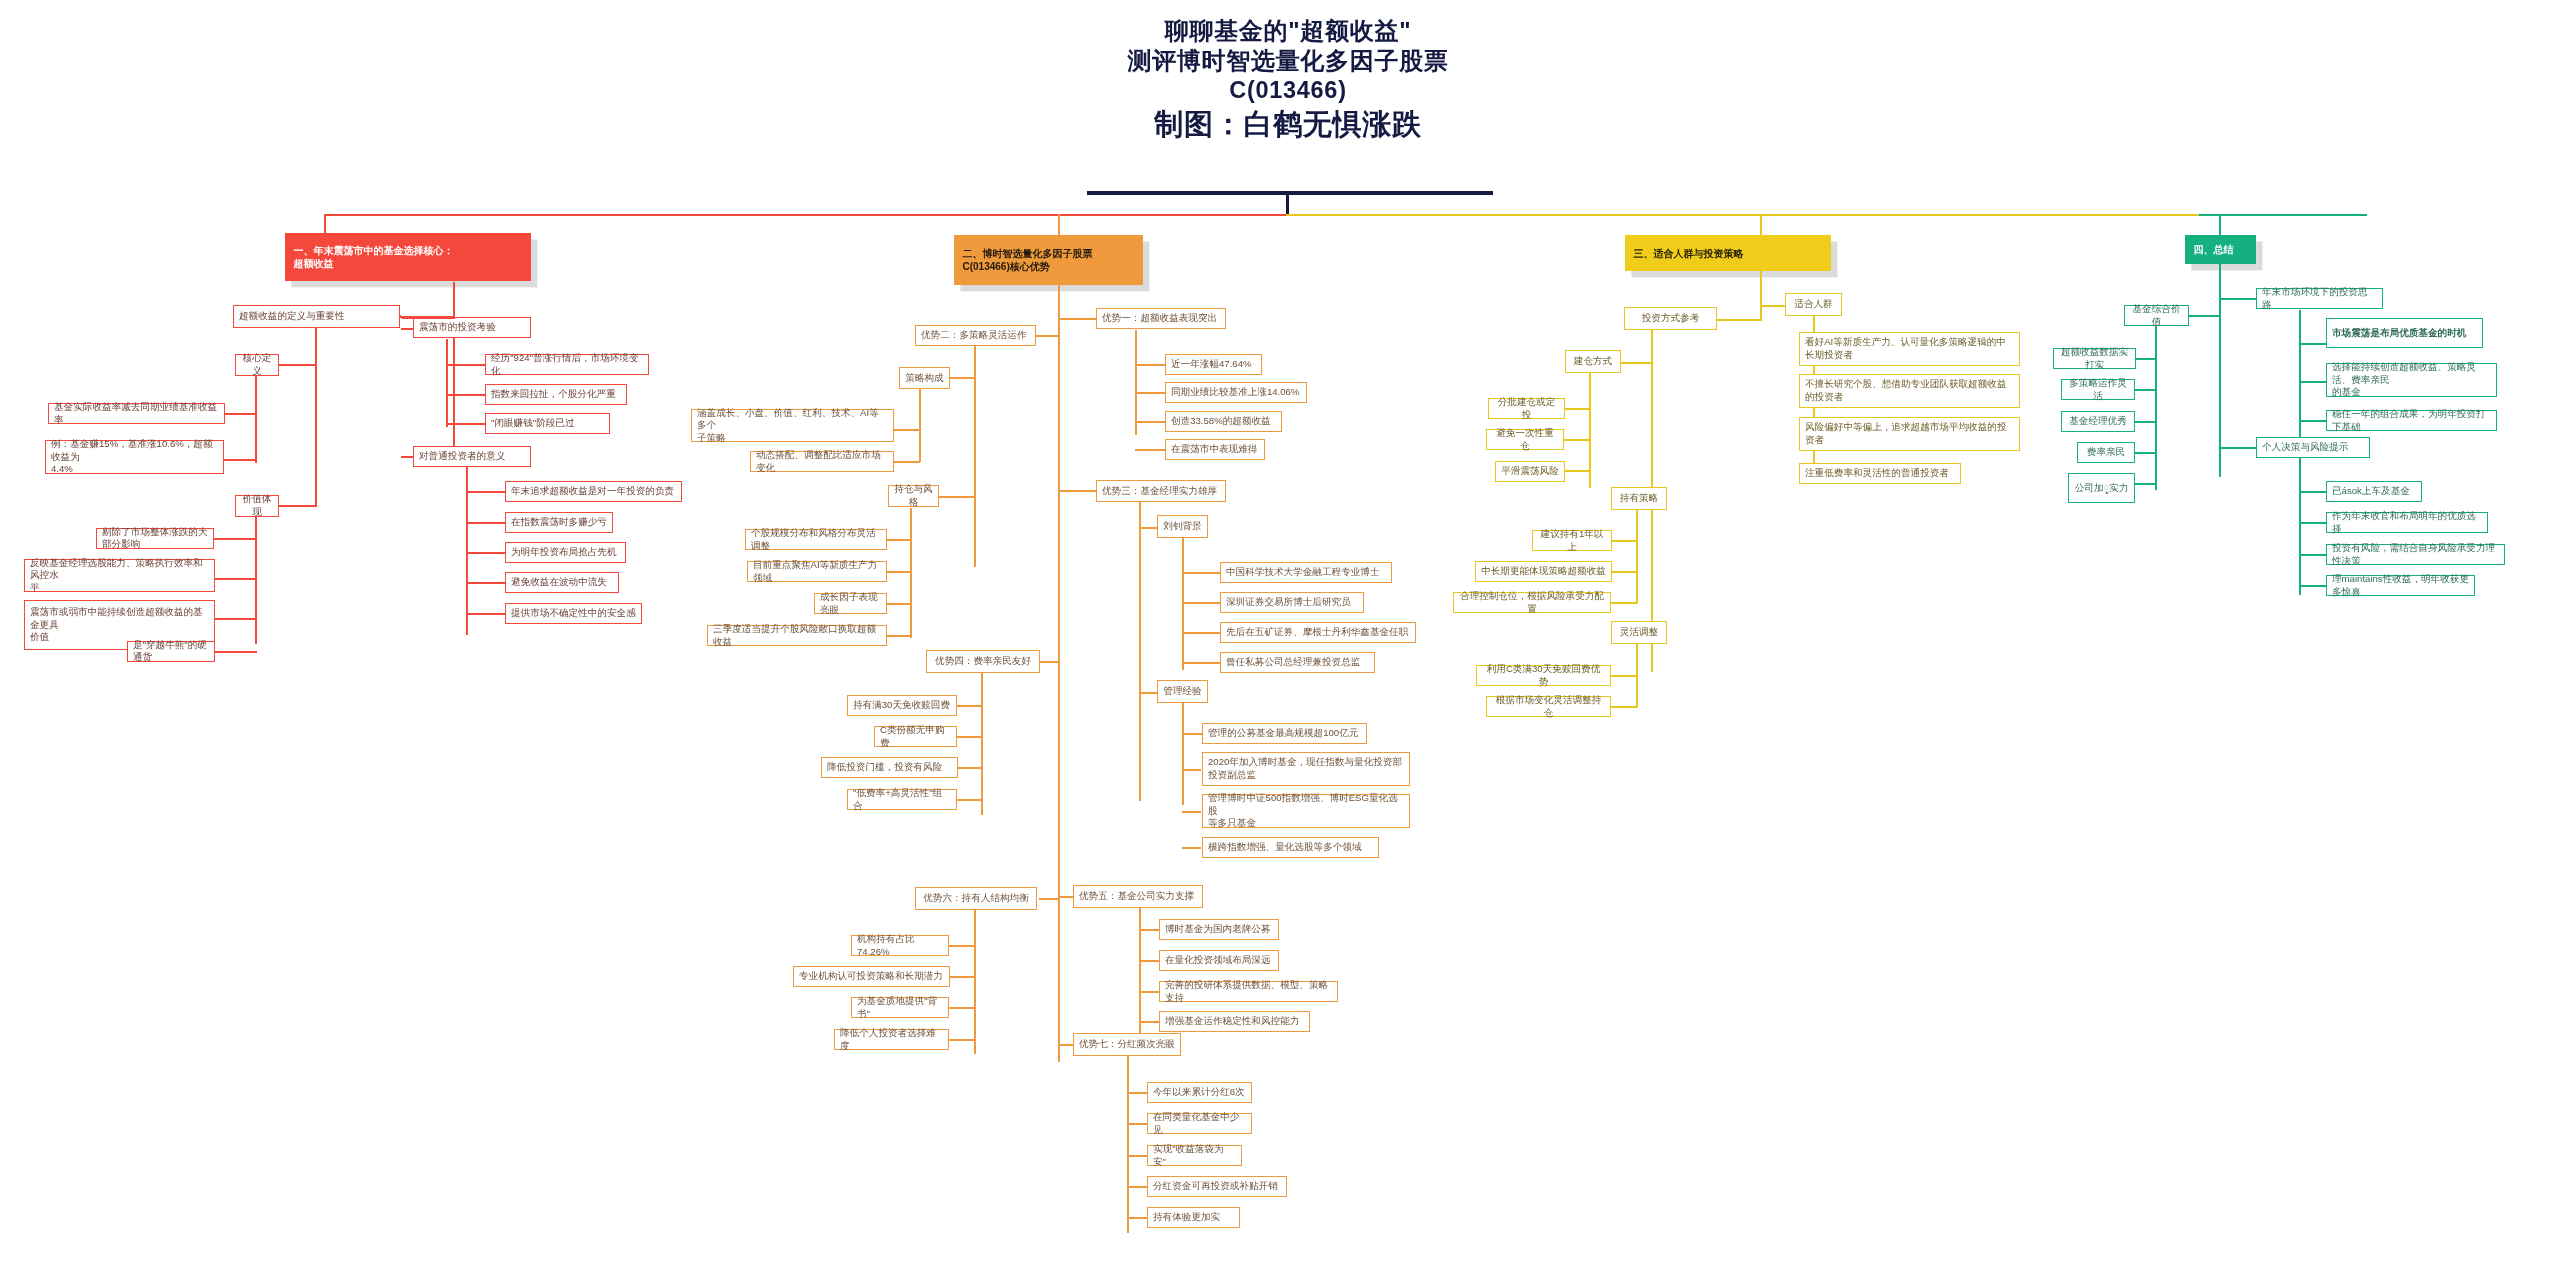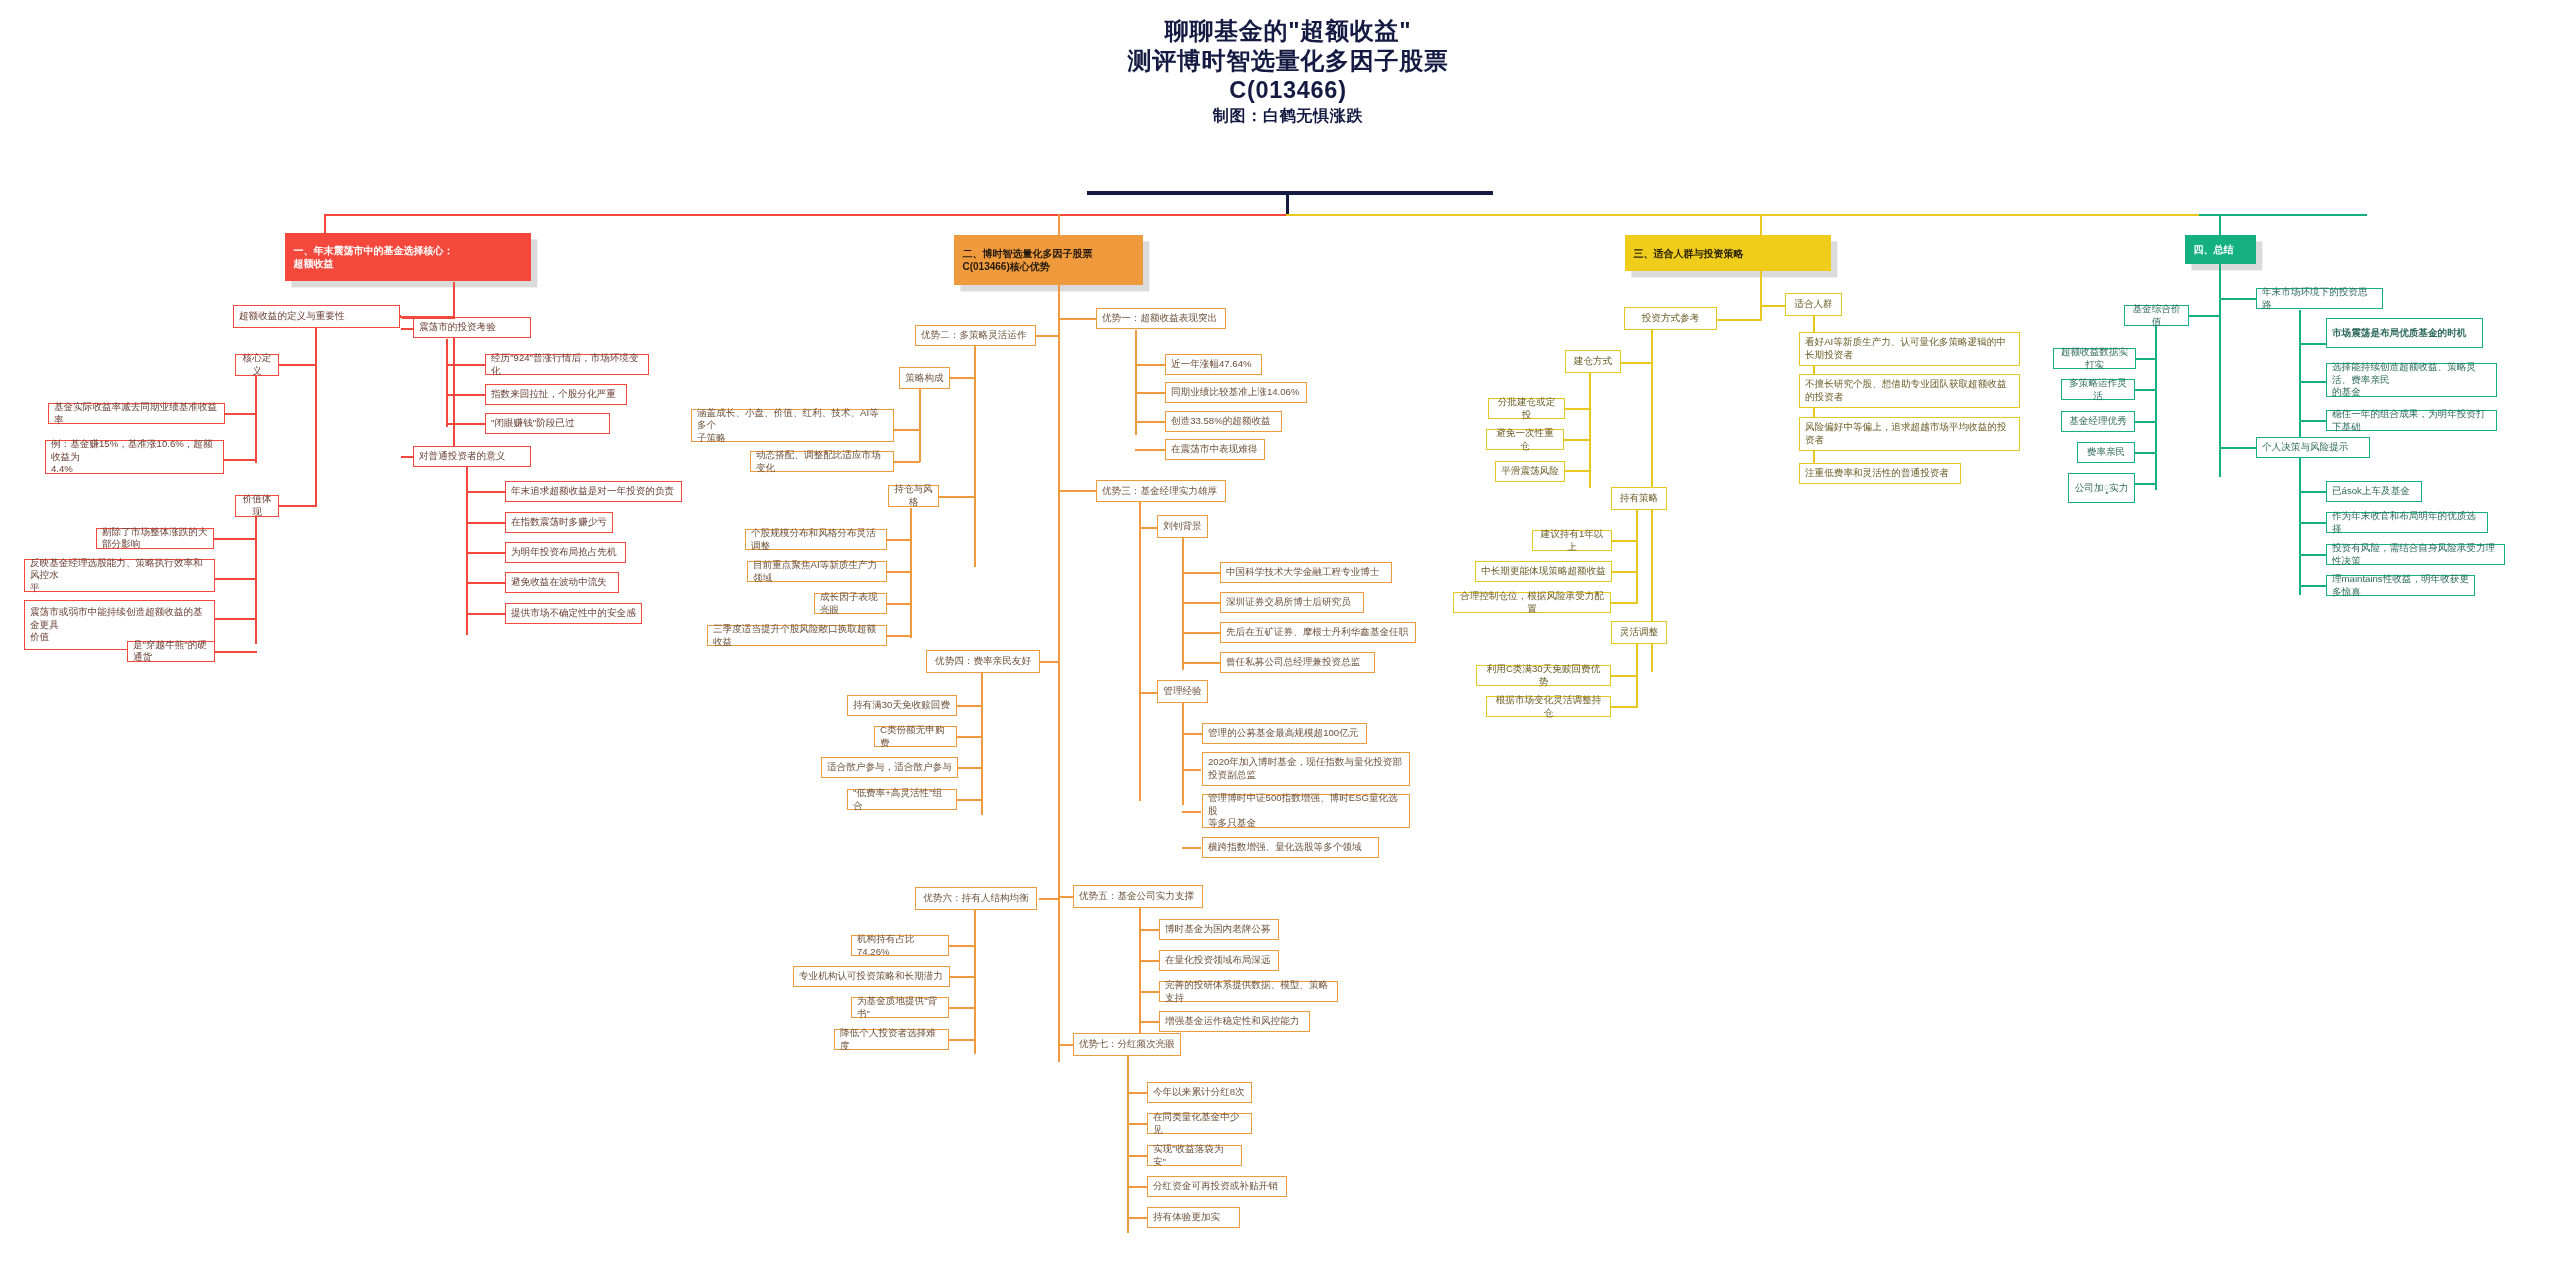--- a/index.html
+++ b/index.html
@@ -5,21 +5,21 @@
   html,body{margin:0;padding:0;background:#ffffff;}
   body{font-family:"Liberation Sans","DejaVu Sans",sans-serif;}
   #page{position:relative;width:2576px;height:1263px;background:#fff;overflow:hidden;}
 
   
   .title-wrap{position:absolute;left:0;top:15.7px;width:2576px;text-align:center;}
   .title-wrap .tline{color:#141a42;font-weight:bold;line-height:1.26;letter-spacing:0.7px;}
   .t1{font-size:24px;}
   .t2{font-size:24px;}
   .t3{font-size:23.5px;}
-  .t4{font-size:16px;}
+  .t4{font-size:29px;}
   .title-rule{position:absolute;left:1087px;top:191px;width:406px;height:3.6px;background:#141a42;}
 
   
   .node{position:absolute;box-sizing:border-box;border:1.4px solid #000;background:#fff;
         display:flex;align-items:center;font-size:9.6px;line-height:1.32;color:#4a3b35;
         padding:2.8px 5px;white-space:pre-line;}
   .node.c{justify-content:center;text-align:center;}
 
   
   .hdr{position:absolute;box-sizing:border-box;color:#fff;font-weight:bold;font-size:10px;
@@ -213,21 +213,21 @@
   <div class="node orange" style="left:1202px;top:837px;width:177px;height:21.4px;">横跨指数增强、量化选股等多个领域</div>
 
   <div class="ln o" style="left:1039px;top:661px;width:21.4px;height:2.1px;"></div>
   <div class="node orange c" style="left:926px;top:650px;width:114px;height:23px;">优势四：费率亲民友好</div>
   <div class="ln o" style="left:981px;top:673px;width:2.1px;height:142px;"></div>
   <div class="ln o" style="left:956px;top:705px;width:27px;height:2.1px;"></div>
   <div class="node orange" style="left:847px;top:695px;width:110px;height:21.4px;">持有满30天免收赎回费</div>
   <div class="ln o" style="left:956px;top:736px;width:27px;height:2.1px;"></div>
   <div class="node orange" style="left:874px;top:726px;width:83px;height:21.4px;">C类份额无申购费</div>
   <div class="ln o" style="left:956px;top:767px;width:27px;height:2.1px;"></div>
-  <div class="node orange" style="left:821px;top:757px;width:137px;height:21.4px;">适合散户参与，适合散户参与</div>
+  <div class="node orange" style="left:821px;top:757px;width:137px;height:21.4px;">降低投资门槛，投资有风险</div>
   <div class="ln o" style="left:956px;top:799px;width:27px;height:2.1px;"></div>
   <div class="node orange" style="left:847px;top:789px;width:110px;height:21.4px;">"低费率+高灵活性"组合</div>
 
   <div class="ln o" style="left:1058px;top:896px;width:23.5px;height:2.1px;"></div>
   <div class="node orange" style="left:1073px;top:885px;width:130px;height:23px;">优势五：基金公司实力支撑</div>
   <div class="ln o" style="left:1139px;top:908px;width:2.1px;height:135px;"></div>
   <div class="ln o" style="left:1139px;top:929px;width:32px;height:2.1px;"></div>
   <div class="node orange" style="left:1159px;top:919px;width:120px;height:21.4px;">博时基金为国内老牌公募</div>
   <div class="ln o" style="left:1139px;top:960px;width:32px;height:2.1px;"></div>
   <div class="node orange" style="left:1159px;top:950px;width:120px;height:21.4px;">在量化投资领域布局深远</div>

